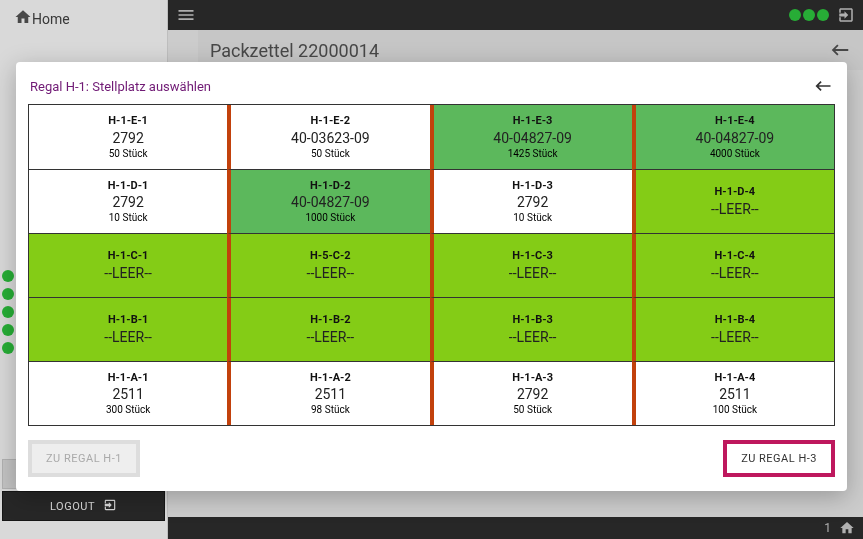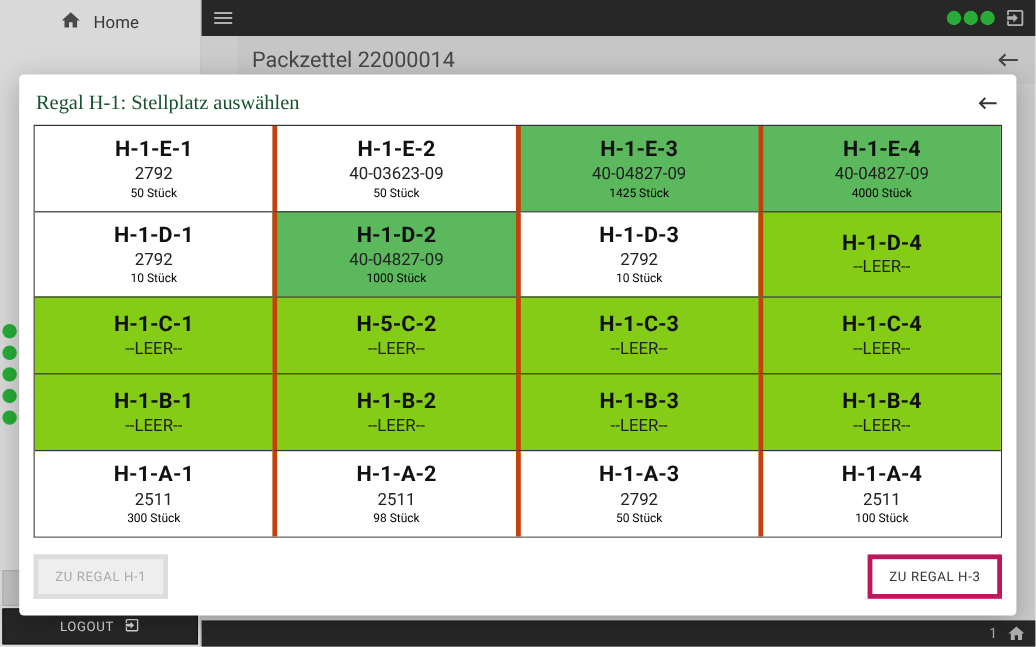--- a/index.html
+++ b/index.html
@@ -5,43 +5,43 @@
   * { box-sizing: border-box; margin: 0; padding: 0; }
   html, body { width: 863px; height: 539px; font-family: -apple-system, BlinkMacSystemFont, "Segoe UI", Roboto, Arial, sans-serif; overflow: hidden; background: #f0f0f0; }
   .app { position: relative; width: 863px; height: 539px; }
   .topbar { position: absolute; left: 168px; right: 0; top: 0; height: 30px; background: #2e2e2e; display: flex; align-items: center; padding: 0 8px; }
   .topbar .menu-icon { color: #cfcfcf; cursor: pointer; display: flex; align-items: center; }
   .topbar .spacer { flex: 1; }
   .status-dots { display: flex; gap: 2px; margin-right: 8px; }
   .status-dot { width: 12px; height: 12px; border-radius: 50%; background: #2ecc40; }
   .logout-top { color: #cfcfcf; display: flex; align-items: center; cursor: pointer; }
   .sidebar { position: absolute; left: 0; top: 0; width: 168px; height: 100%; background: #fff; border-right: 1px solid #e0e0e0; display: flex; flex-direction: column; }
-  .side-item { display: flex; align-items: center; gap: 10px; padding: 8px 14px; color: #444; font-size: 14px; cursor: pointer; margin-left: 36px; }
+  .side-item { display: flex; align-items: center; padding: 8px 14px; color: #444; font-size: 14px; cursor: pointer; }
   .side-item svg { flex: 0 0 auto; }
   .side-bottom { margin-top: auto; }
   .side-btn { display: flex; align-items: center; justify-content: center; gap: 8px; height: 30px; font-size: 11px; letter-spacing: 0.5px; cursor: pointer; }
   .side-btn.reload { background: #e6e6e6; color: #333; border: 1px solid #d0d0d0; margin: 0 2px 2px 2px; }
-  .side-btn.logout { background: #2e2e2e; color: #fff; border: 1px solid #1a1a1a; margin: 0 2px 2px 2px; }
+  .side-btn.logout { background: #2e2e2e; color: #fff; border: 1px solid #1a1a1a; margin: 0 2px 18px 2px; }
   .left-dots { position: absolute; left: 2px; top: 270px; display: flex; flex-direction: column; gap: 6px; }
   .left-dots .status-dot { width: 12px; height: 12px; }
   .header-row { position: absolute; left: 168px; right: 0; top: 30px; height: 40px; background: #e9e9e9; display: flex; align-items: center; padding: 0 12px; color: #555; font-size: 18px; margin-left: 30px; }
   .header-row .spacer { flex: 1; }
   .back-arrow { color: #555; cursor: pointer; display: flex; align-items: center; }
   .overlay { position: absolute; inset: 0; background: rgba(0,0,0,0.15); }
   .modal { position: absolute; left: 16px; right: 16px; top: 62px; background: #fff; border-radius: 4px; box-shadow: 0 6px 24px rgba(0,0,0,0.25); padding: 10px 12px 14px 12px; }
   .modal-header { display: flex; align-items: center; padding: 4px 2px 8px 2px; }
-  .modal-title { font-size: 17px; color: #14532d; font-family: Liberation Serif, serif; }
+  .modal-title { font-size: 13px; color: #701a75; }
   .modal-header .spacer { flex: 1; }
   .modal-close { cursor: pointer; display: flex; align-items: center; color: #333; }
   .grid { border: 1px solid #333; }
   .grid-row { display: flex; }
   .cell { flex: 1 1 0; border-left: 4px solid #c2410c; border-top: 1px solid #333; text-align: center; padding: 8px 4px; display: flex; flex-direction: column; justify-content: center; align-items: center; line-height: 1.3; }
   .grid-row .cell:first-child { border-left: none; }
   .grid-row:first-child .cell { border-top: none; }
-  .cell .slot-name { font-weight: 700; font-size: 18px; color: #111; }
+  .cell .slot-name { font-weight: 700; font-size: 11px; color: #111; }
   .cell .slot-article { font-size: 14px; color: #222; }
   .cell .slot-qty { font-size: 10px; color: #000000; }
   .cell.green { background: #5cb85c; align-items: center; }
   .cell.red   { background: #84cc16; }
   .cell.white { background: #fff; }
   .cell.fixed-h { min-height: 64px; }
   .modal-footer { display: flex; justify-content: space-between; margin-top: 14px; }
   .btn { font-size: 11px; letter-spacing: 0.5px; padding: 8px 14px; border: 4px solid #be185d; background: #fff; cursor: pointer; color: #333; }
   .btn.disabled { background: #eee; color: #aaa; cursor: default; border-color: #ddd; }
   .bottombar { position: absolute; left: 168px; right: 0; bottom: 0; height: 22px; background: #2e2e2e; color: #cfcfcf; display: flex; align-items: center; justify-content: flex-end; gap: 8px; padding: 0 8px; font-size: 12px; }

